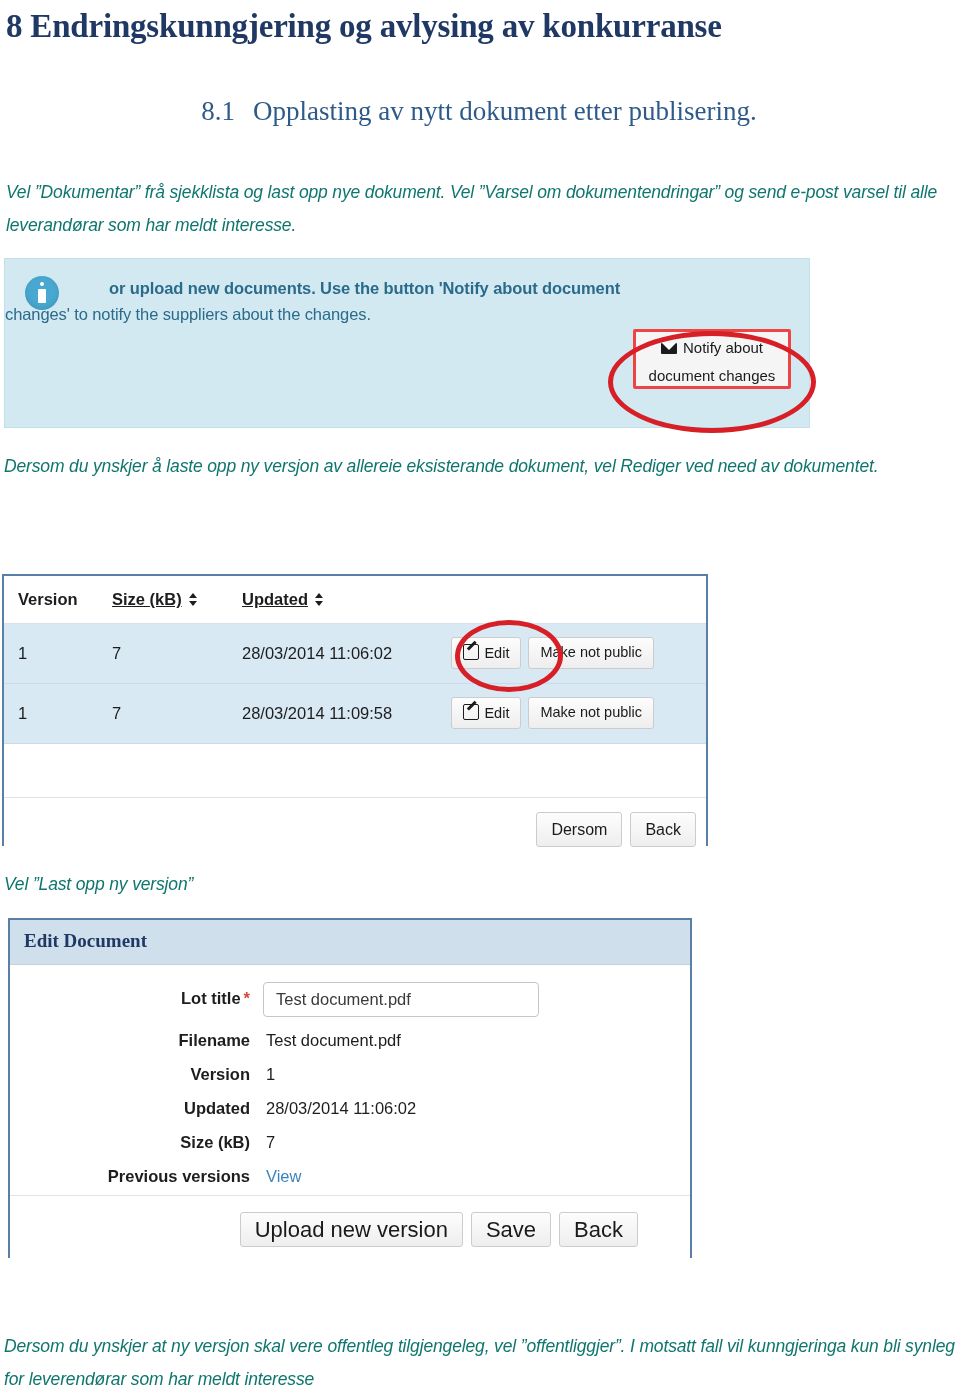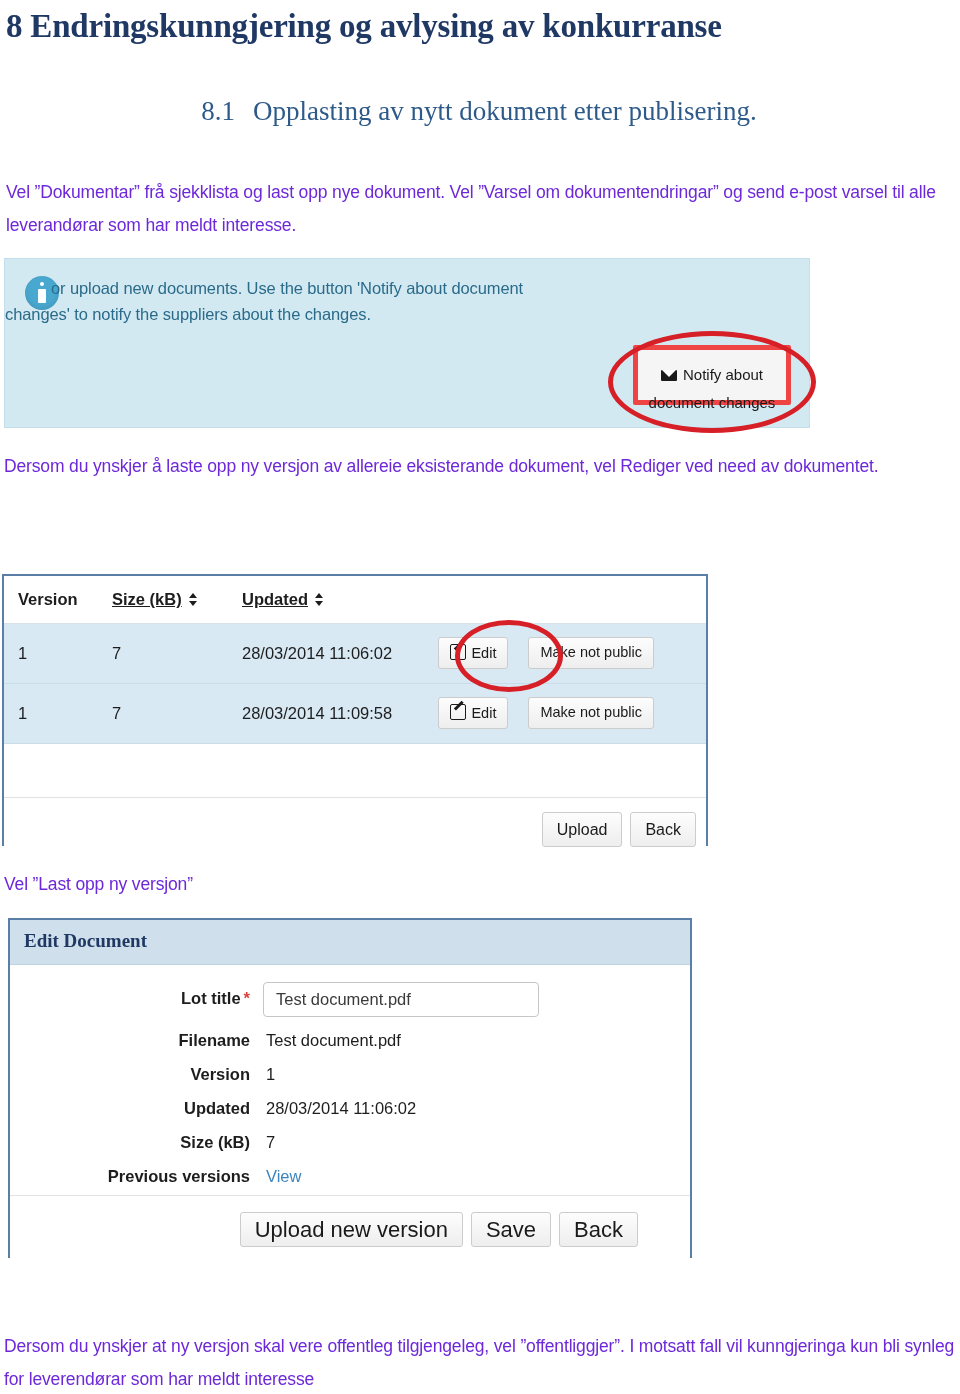--- a/index.html
+++ b/index.html
@@ -44,22 +44,23 @@
     white-space: nowrap;
     text-align: center;
   }
   .h2 .h2num { margin-right: 18px; }
 
   
   .para {
     position: absolute;
     font-size: 17.5px;
     line-height: 33px;
-    color: #6d28d9;
+    color: #0f766e;
     letter-spacing: -0.15px;
+    font-style: italic;
   }
   #para-intro   { left: 6px; top: 176px;  width: 948px; }
   #para-edit    { left: 4px; top: 450px;  width: 948px; }
   #para-upload  { left: 4px; top: 868px;  width: 700px; }
   #para-public  { left: 4px; top: 1330px; width: 952px; }
 
   
   .shot {
     position: absolute;
     box-sizing: border-box;
@@ -110,39 +111,39 @@
     left: 0px;
     top: 16px;
     width: 790px;
     font-size: 16.5px;
     line-height: 26px;
     color: #2a6b8a;
     letter-spacing: -0.1px;
   }
   .info-text .line { display: block; }
   .info-text .line.l1 { padding-left: 66px; }
-  .info-text .line.l2 { padding-left: 46px; }
+  .info-text .line.l2 { padding-left: 104px; font-weight: bold; }
   .info-text .line.l3 { }
 
   
   #notify-btn {
     position: absolute;
     left: 633px;
-    top: 345px;
+    top: 329px;
     width: 158px;
     height: 60px;
     box-sizing: border-box;
     background: #f5f5f5;
-    border: 5px solid #ef4444;
+    border: 3px solid #ef4444;
     border-radius: 2px;
     text-align: center;
     font-size: 15px;
     line-height: 28px;
     color: #1a1a1a;
-    padding-top: 11px;
+    padding-top: 2px;
   }
   #notify-btn .nb-line { display: block; white-space: nowrap; }
   .env-icon {
     display: inline-block;
     position: relative;
     width: 16px;
     height: 11px;
     background: #1b1b1b;
     border-radius: 1px;
     vertical-align: -1px;
@@ -248,21 +249,21 @@
     border-left: 4.5px solid transparent;
     border-right: 4.5px solid transparent;
     border-top: 5px solid #1d1d1d;
   }
 
   .rowbtns {
     position: absolute;
     top: 13px;
     right: 52px;
     display: flex;
-    gap: 20px;
+    gap: 7px;
   }
   .ui-btn {
     box-sizing: border-box;
     background: linear-gradient(#fdfdfd, #eeeeee);
     border: 1px solid #cccccc;
     border-radius: 3px;
     font-size: 14.5px;
     color: #1a1a1a;
     padding: 6px 11px;
     white-space: nowrap;
@@ -430,21 +431,21 @@
     <span class="rowbtns">
       <span class="ui-btn"><span class="pencil-icon"></span><span>Edit</span></span>
       <span class="ui-btn">Make not public</span>
     </span>
   </div>
 
   <div class="dt-row dt-blank"></div>
 
   <div class="dt-row dt-foot">
     <span class="foot-btns">
-      <span class="ui-btn">Upload</span>
+      <span class="ui-btn">Dersom</span>
       <span class="ui-btn">Back</span>
     </span>
   </div>
 </div>
 <div class="ellipse" id="ellipse-edit"></div>
 
 <div class="para" id="para-upload">Vel  ”Last opp ny versjon”</div>
 
 <div class="shot" id="shot-edit">
 

